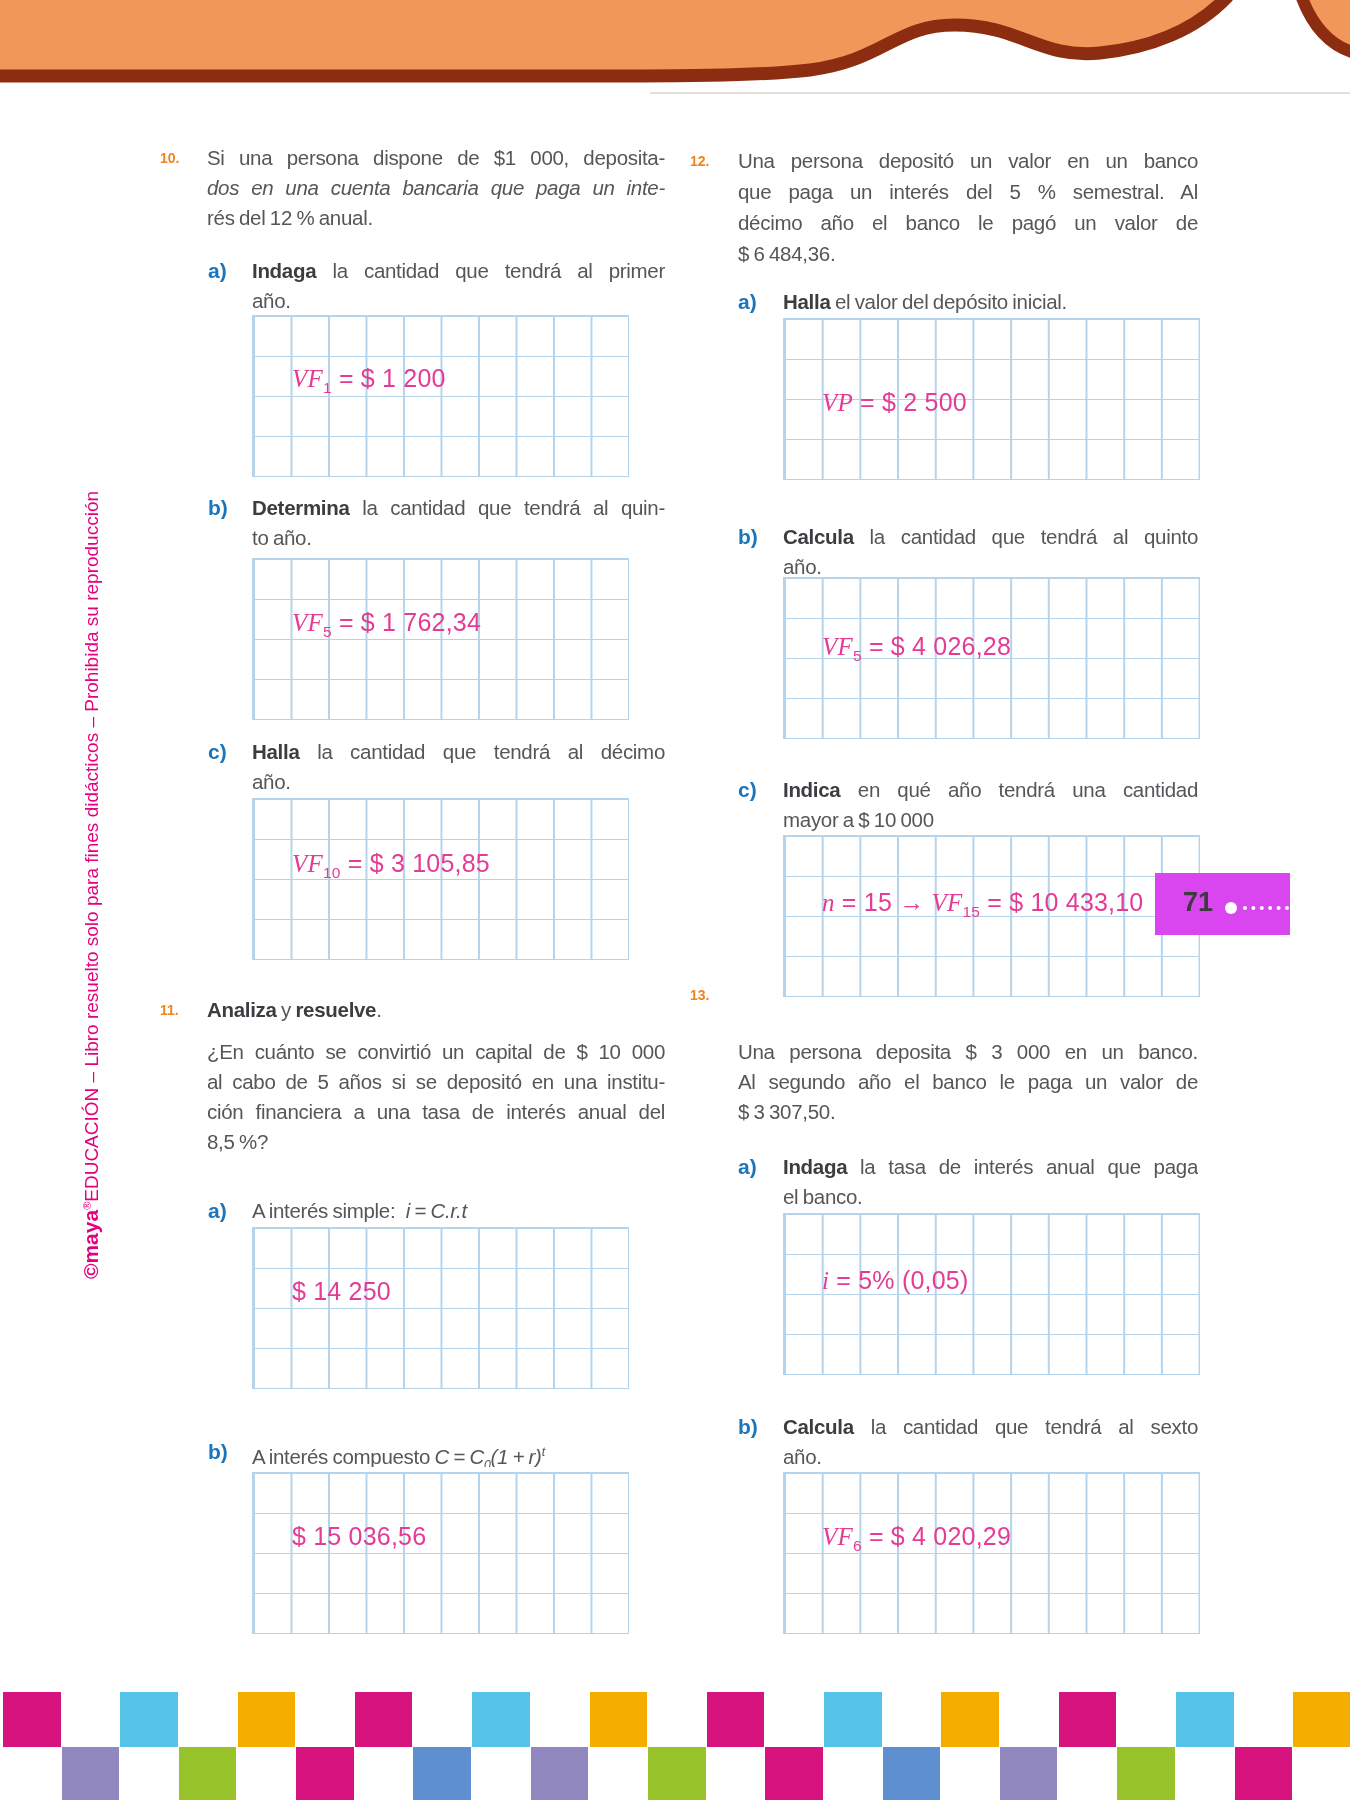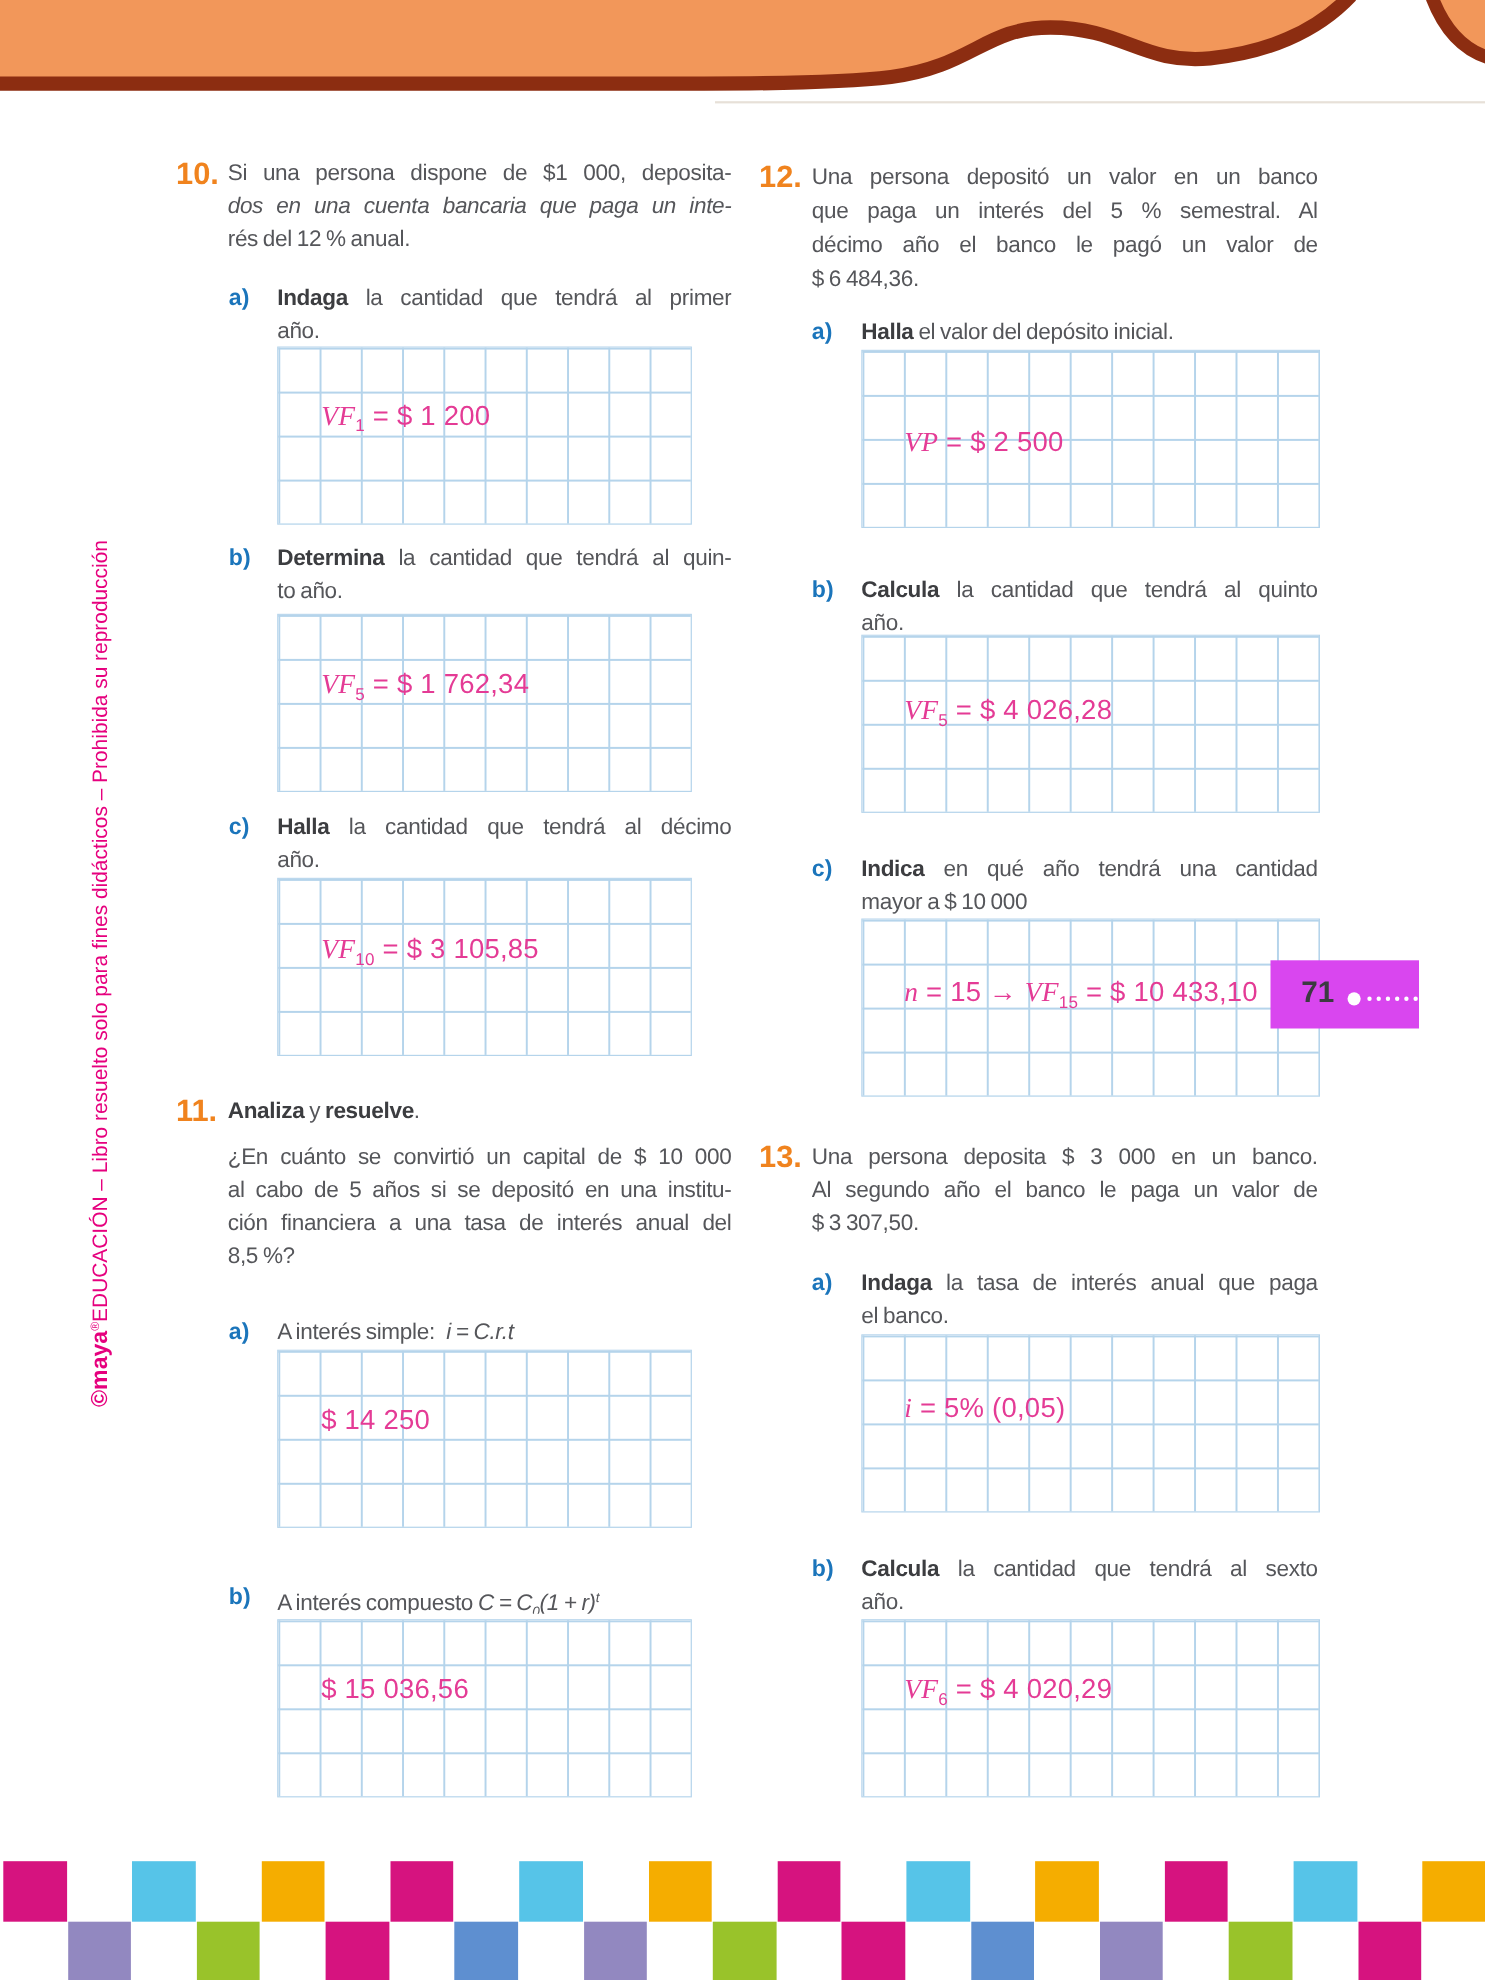--- a/index.html
+++ b/index.html
@@ -1,19 +1,19 @@
 <!DOCTYPE html>
 <html><head>
 <meta charset="utf-8">
 <style>
   html,body{margin:0;padding:0;}
   body{width:1350px;height:1800px;position:relative;background:#fff;overflow:hidden;
        font-family:"Liberation Sans",sans-serif;}
   .abs{position:absolute;}
-  .num{position:absolute;font-weight:bold;color:#f0831e;font-size:28px;line-height:30px;}
+  .num{position:absolute;font-weight:bold;color:#f0831e;font-size:14px;line-height:30px;}
   .letter{position:absolute;font-weight:bold;color:#1b75bb;font-size:21px;line-height:30px;}
   .ptext{position:absolute;color:#55565a;font-size:20.5px;letter-spacing:-0.3px;
          word-spacing:-1px;line-height:30px;}
   .ptext b{color:#3c3d40;}
   .tl{height:30px;overflow:hidden;white-space:nowrap;}
   .jl{height:30px;overflow:hidden;text-align:justify;text-align-last:justify;}
   .grid{position:absolute;border:1.5px solid #b5d4eb;background-color:#fff;
         background-image:linear-gradient(to right,#b5d4eb 1.5px,transparent 1.5px),
                          linear-gradient(to bottom,#b5d4eb 1.5px,transparent 1.5px);}
   .gl{background-size:37.5px 40px;width:375px;height:160px;}
@@ -113,21 +113,21 @@
 <div class="ptext tl" style="left:783px;top:805px;width:415px;">mayor a $ 10 000</div>
 <div class="grid gr" style="left:783px;top:835px;"></div>
 <div class="ans" style="left:822px;top:882px;"><i>n</i><span> = 15 → </span><i>VF</i><sub>15</sub><span> = $ 10 433,10</span></div>
 
 <div class="badge">
   <div class="pnum">71</div>
   <div class="dot"></div>
   <div class="dots"></div>
 </div>
 
-<div class="num" style="left:690px;top:1037px;">13.</div>
+<div class="num" style="left:690px;top:980px;">13.</div>
 <div class="ptext jl" style="left:738px;top:1037px;width:460px;">Una persona deposita $ 3 000 en un banco.</div>
 <div class="ptext jl" style="left:738px;top:1067px;width:460px;">Al segundo año el banco le paga un valor de</div>
 <div class="ptext tl" style="left:738px;top:1097px;width:460px;">$ 3 307,50.</div>
 
 <div class="letter" style="left:738px;top:1152px;">a)</div>
 <div class="ptext jl" style="left:783px;top:1152px;width:415px;"><b>Indaga</b><span> la tasa de interés anual que paga</span></div>
 <div class="ptext tl" style="left:783px;top:1182px;width:415px;">el banco.</div>
 <div class="grid gr" style="left:783px;top:1213px;"></div>
 <div class="ans" style="left:822px;top:1260px;"><i>i</i><span> = 5% (0,05)</span></div>
 

